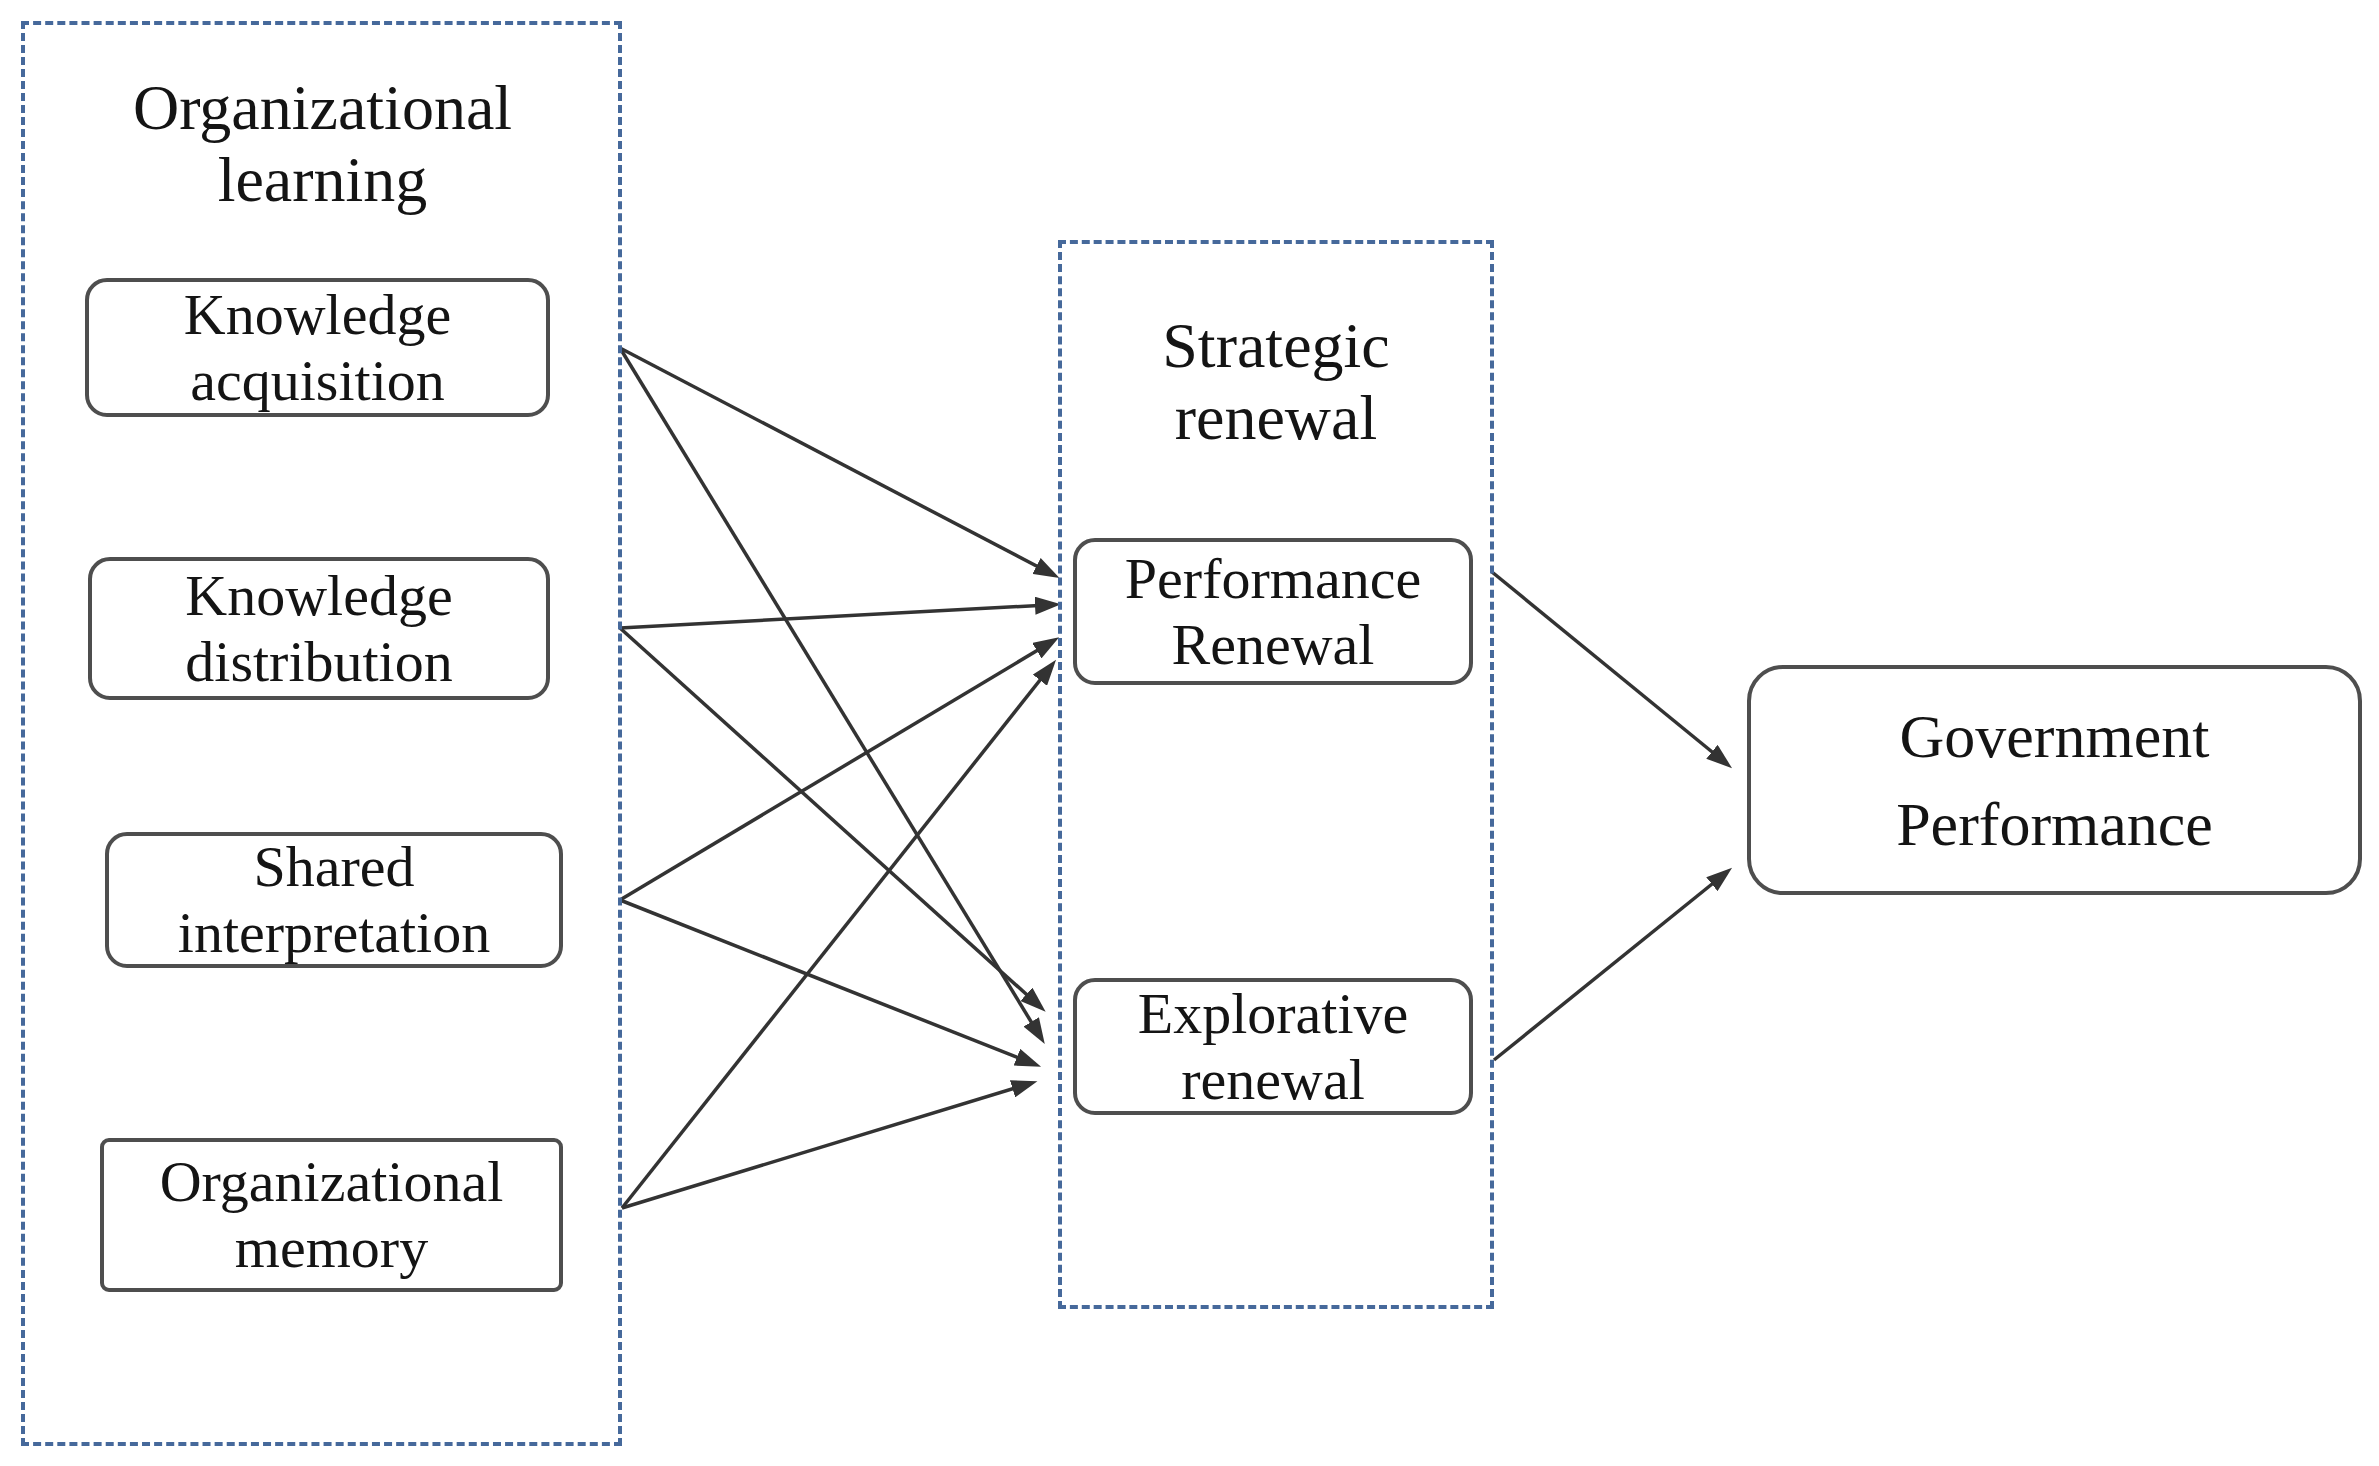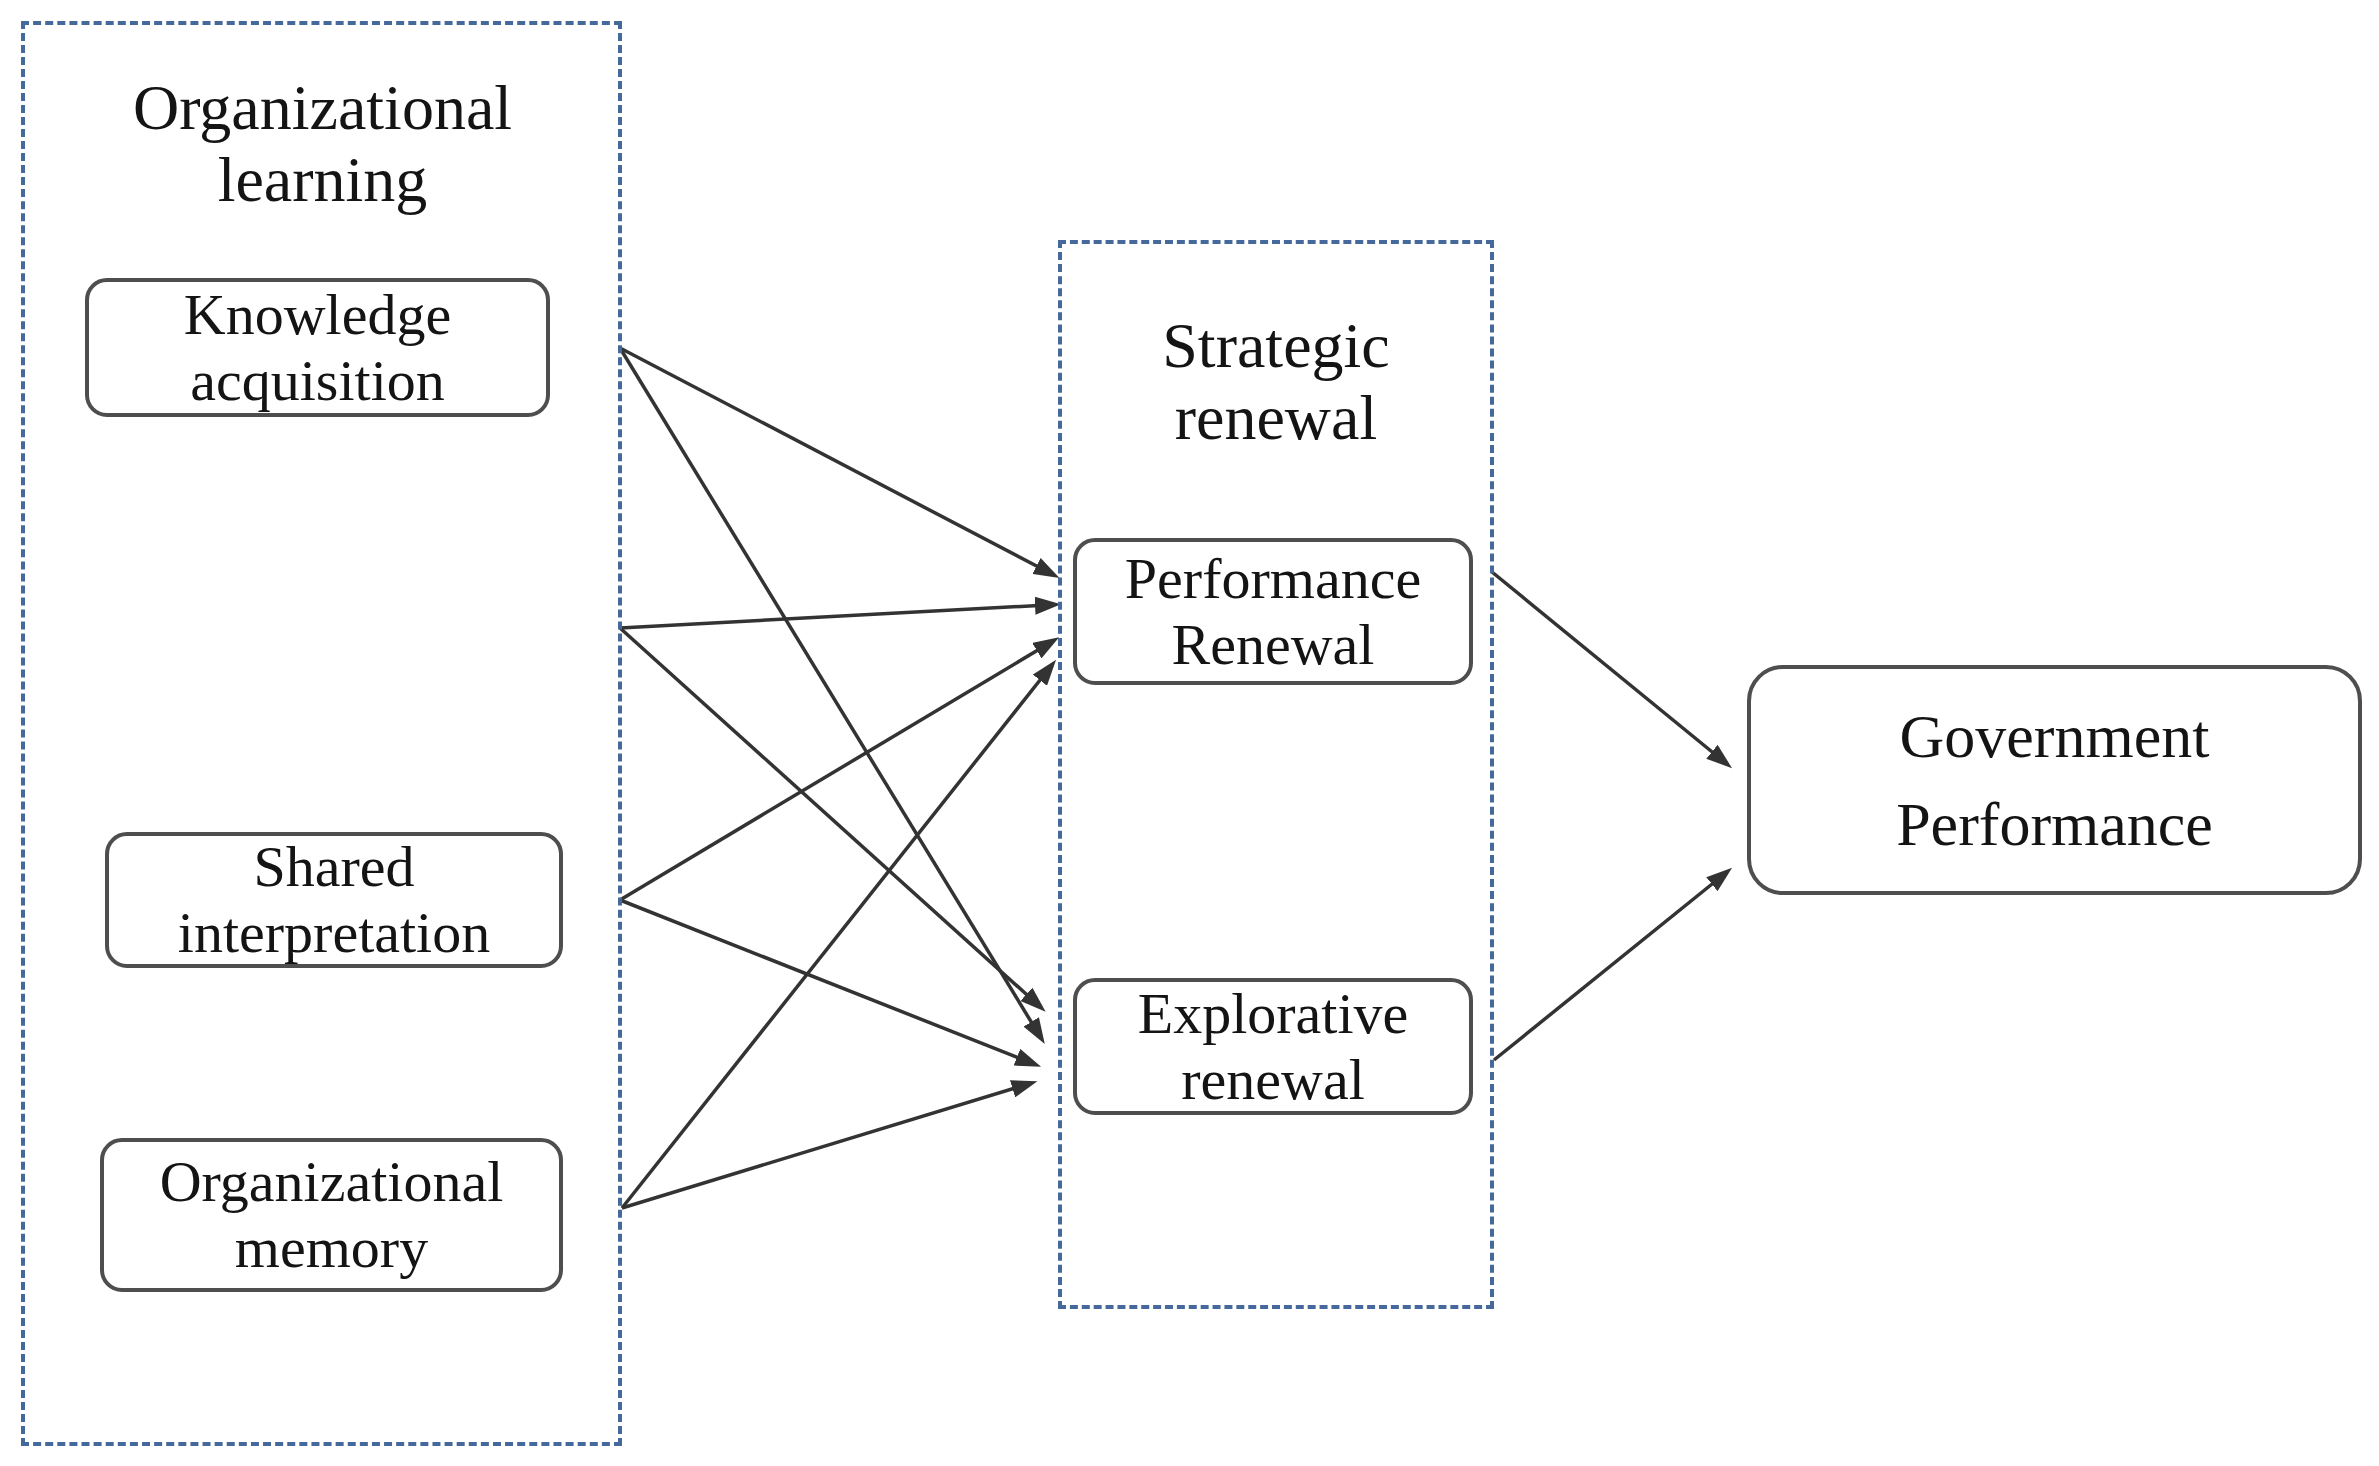--- a/index.html
+++ b/index.html
@@ -51,21 +51,21 @@
     align-items: center;
     justify-content: center;
     text-align: center;
     font-size: 58px;
     line-height: 66px;
     padding: 14px 14px;
   }
   .node-acquisition    { left: 85px;   top: 278px;  width: 465px; height: 139px; }
   .node-distribution   { left: 88px;   top: 557px;  width: 462px; height: 143px; }
   .node-interpretation { left: 105px;   top: 832px;  width: 458px; height: 136px; }
-  .node-memory         { left: 100px;  top: 1138px; width: 463px; height: 154px; }
+  .node-memory         { left: 100px;  top: 1138px; width: 463px; height: 154px; border-radius: 9px; }
   .node-exploitative   { left: 1073px; top: 538px;  width: 400px; height: 147px; }
   .node-explorative    { left: 1073px; top: 978px;  width: 400px; height: 137px; }
   .node-government {
     left: 1747px; top: 665px; width: 615px; height: 230px;
     border-radius: 36px;
     font-size: 62px;
     line-height: 88px;
   }
 </style>
 </head>
@@ -95,20 +95,21 @@
 
   <div class="group-frame frame-left"></div>
   <div class="group-frame frame-middle"></div>
 
   <div class="group-title title-left">Organizational learning</div>
 
   <div class="group-title title-middle">Strategic renewal</div>
 
   <div class="node node-acquisition">Knowledge acquisition</div>
 
+  <div class="node node-distribution">Knowledge distribution</div>
 
   <div class="node node-interpretation">Shared interpretation</div>
 
   <div class="node node-memory">Organizational memory</div>
 
   <div class="node node-exploitative">Performance Renewal</div>
 
   <div class="node node-explorative">Explorative renewal</div>
 
   <div class="node node-government">Government Performance</div>

